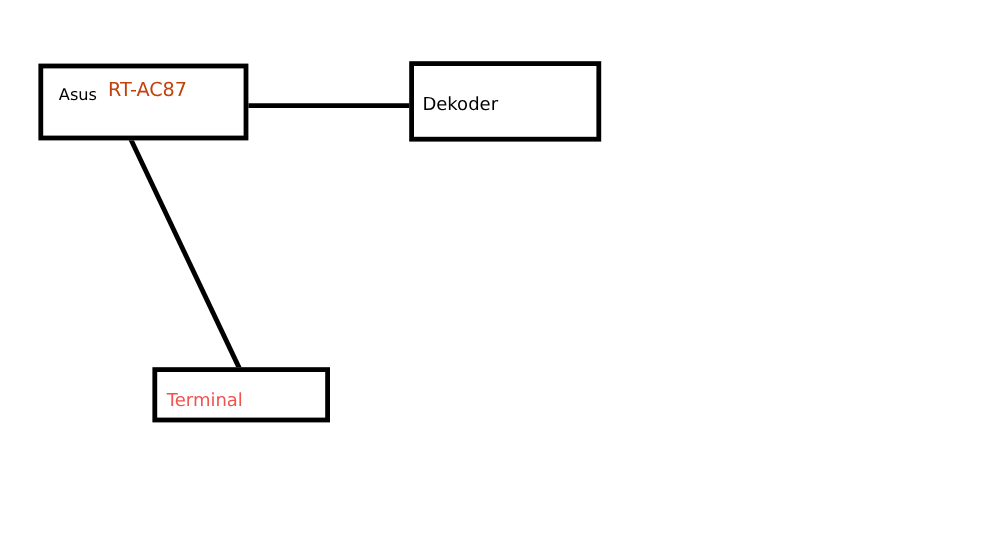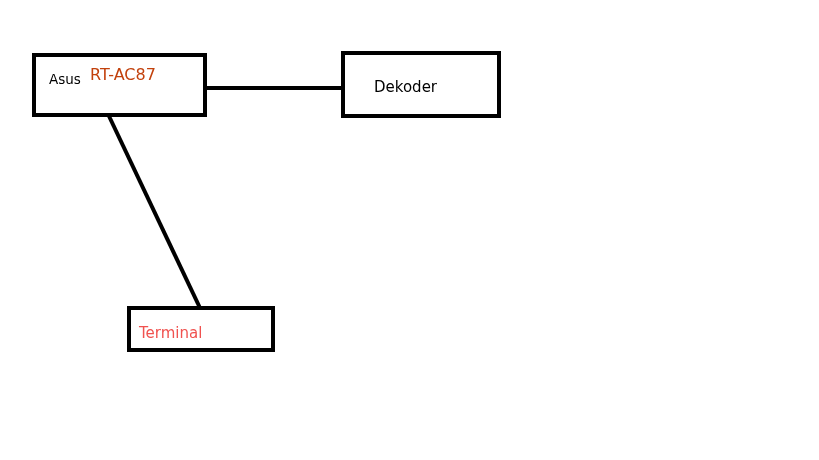--- a/index.html
+++ b/index.html
@@ -50,21 +50,21 @@
     color: #c2410c;
   }
   
   #node-dekoder {
     left: 341px;
     top: 51px;
     width: 160px;
     height: 67px;
   }
   #label-dekoder {
-    left: 29px;
+    left: 7px;
     top: 25px;
     font-size: 15px;
     color: #000000;
   }
   
   #node-terminal {
     left: 127px;
     top: 306px;
     width: 148px;
     height: 46px;

